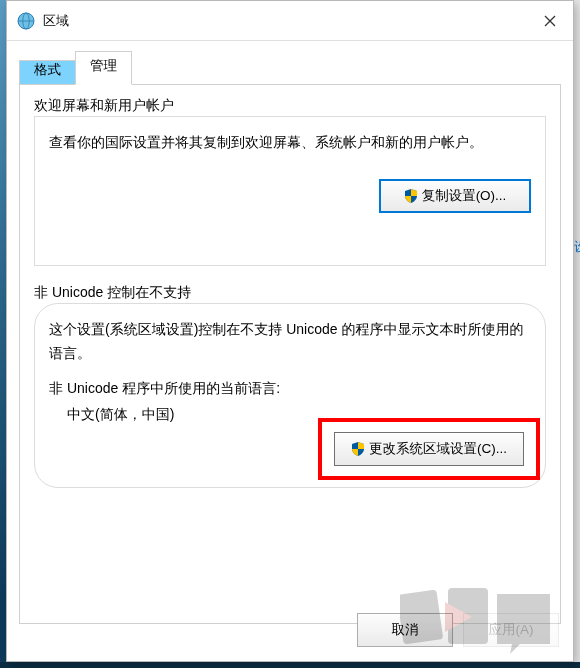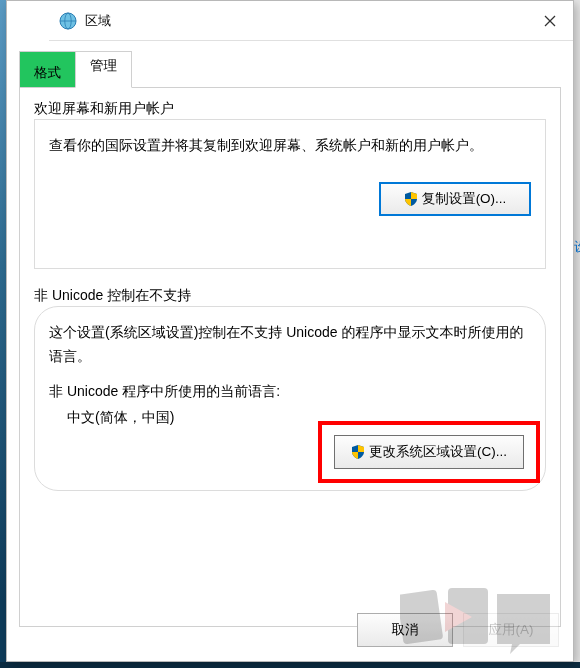--- a/index.html
+++ b/index.html
@@ -22,21 +22,20 @@
     background: #fff;
     border: 1px solid #b8b8b8;
     box-shadow: 3px 3px 10px rgba(0,0,0,.25);
   }
   .titlebar {
     height: 40px;
     display: flex;
     align-items: center;
     padding: 0 0 0 10px;
     border-bottom: 1px solid #e0e0e0;
-    margin-left: 42px;
   }
   .title-icon {
     width: 18px; height: 18px;
     margin-right: 8px;
     display: inline-block;
   }
   .title-text { font-size: 13px; color: #000; flex: 1; }
   .close-btn {
     width: 46px; height: 100%;
     display: flex; align-items: center; justify-content: center;
@@ -51,23 +50,23 @@
   }
   .tab {
     padding: 5px 14px 6px 14px;
     border: 1px solid #d0d0d0;
     border-bottom: none;
     background: #fff;
     position: relative;
     color: #000;
   }
   .tab.inactive {
-    background: #22c55e;
-    margin-top: 0;
-    padding-top: 12px;
+    background: #7dd3fc;
+    margin-top: 9px;
+    padding-top: 0;
     padding-bottom: 5px;
     border-right: none;
   }
   .tab.active {
     background: #fff;
     z-index: 2;
     border-bottom: 1px solid #fff;
     margin-bottom: -1px;
   }
   .tab-content-wrap {

